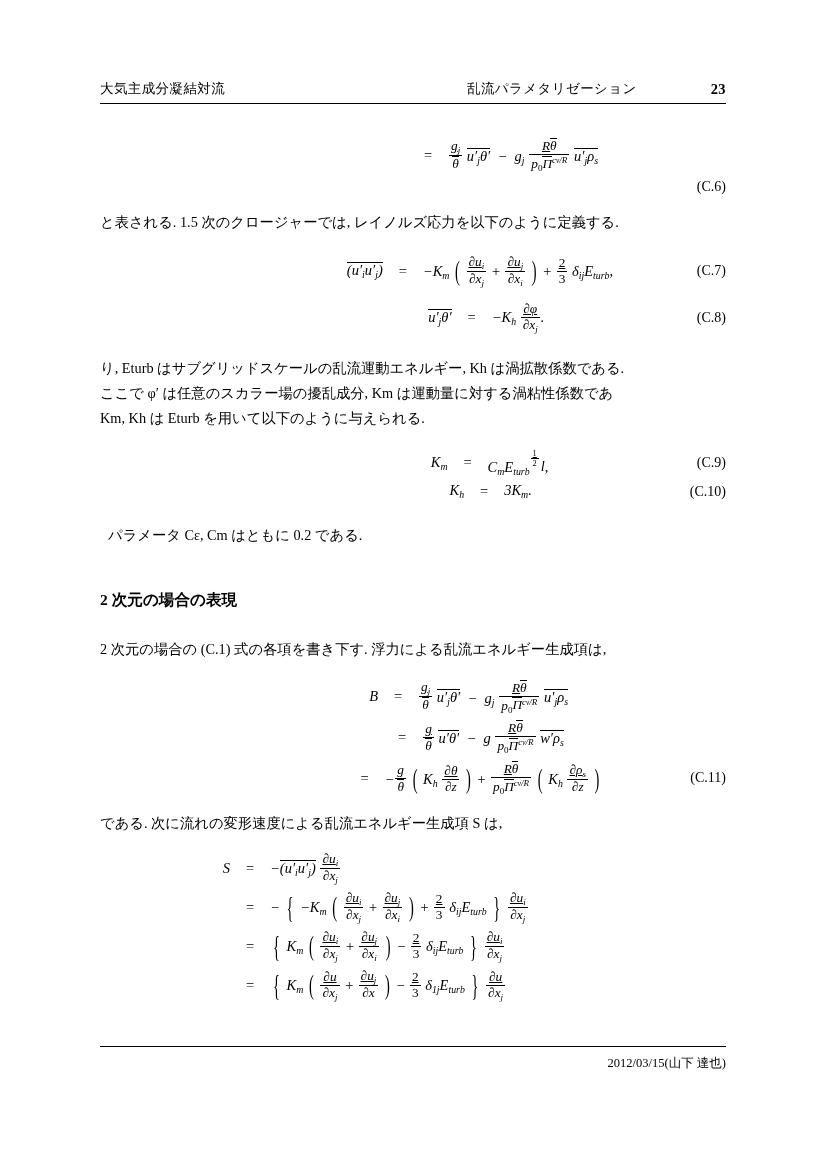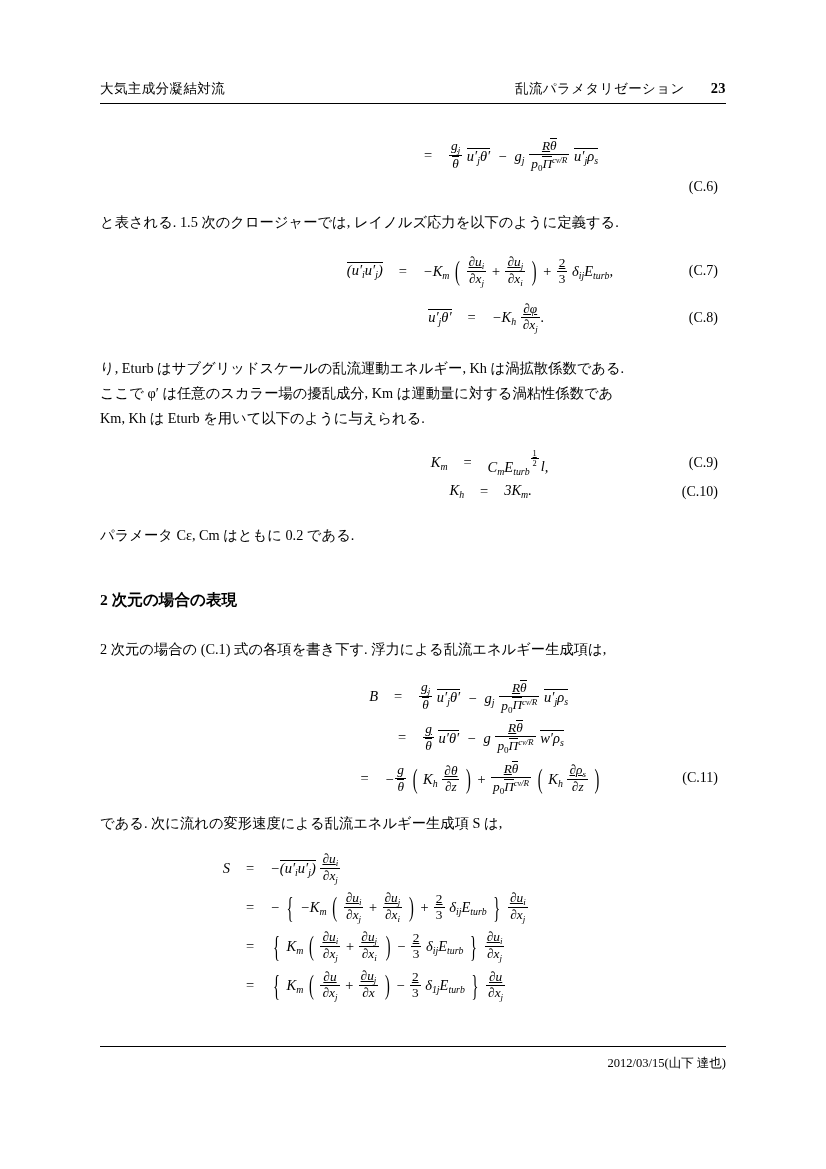--- a/index.html
+++ b/index.html
@@ -24,23 +24,24 @@
   .content {
     position: absolute;
     left: 100px;
     top: 80px;
     width: 626px;
   }
 
   
   .runhead {
     display: flex;
-    align-items: flex-start;
+    align-items: center;
     font-size: 13.5px;
     letter-spacing: 0.4px;
+    gap: 48px;
   }
   .runhead .left { flex: 0 0 auto; }
   .runhead .mid { flex: 1 1 auto; text-align: right; padding-right: 26px; }
   .runhead .pageno { flex: 0 0 auto; font-weight: bold; font-size: 14.5px; }
   .rule {
     border-bottom: 1px solid #000;
     margin-top: 5px;
   }
 
   
@@ -72,21 +73,21 @@
     margin: 6px 0;
   }
   .eqrow .lhs {
     text-align: right;
     padding-right: 10px;
   }
   .eqrow .rel { width: 20px; text-align: center; }
   .eqrow .rhs { text-align: left; padding-left: 10px; }
   .tag {
     position: absolute;
-    right: 8px;
+    right: 0;
     font-style: normal;
     font-size: 14px;
   }
   .tagline { position: relative; }
 
   
   .frac {
     display: inline-block;
     vertical-align: -0.52em;
     text-align: center;
@@ -213,21 +214,21 @@
 
     <div class="eqblock" style="margin-top:6px;">
       <div class="eqrow">
         <span class="lhs math" style="width:170px;">K<span class="sub">h</span></span>
         <span class="rel math up">=</span>
         <span class="rhs math">3K<span class="sub">m</span>.</span>
         <span class="tag">(C.10)</span>
       </div>
     </div>
 
-    <div class="para" style="margin-top:22px;">パラメータ Cε, Cm はともに 0.2 である.</div>
+    <div class="para" style="margin-top:22px;margin-left:8px;">パラメータ Cε, Cm はともに 0.2 である.</div>
 
     <div class="sec-head">2 次元の場合の表現</div>
 
     <div class="para" style="margin-top:26px;">2 次元の場合の (C.1) 式の各項を書き下す. 浮力による乱流エネルギー生成項は,</div>
 
     <div class="eqblock" style="margin-top:18px;">
       <div class="eqrow">
         <span class="lhs math" style="width:120px;">B</span>
         <span class="rel math up">=</span>
         <span class="rhs math">

